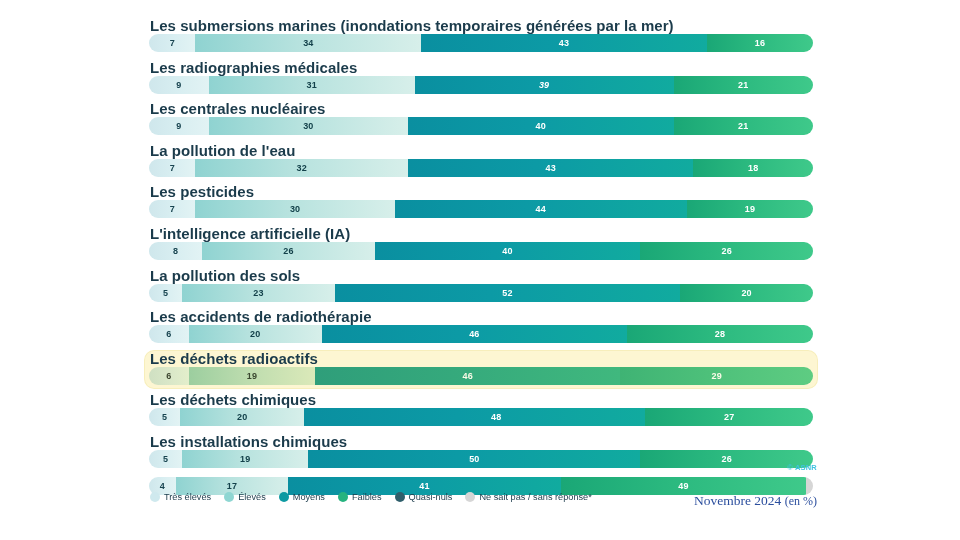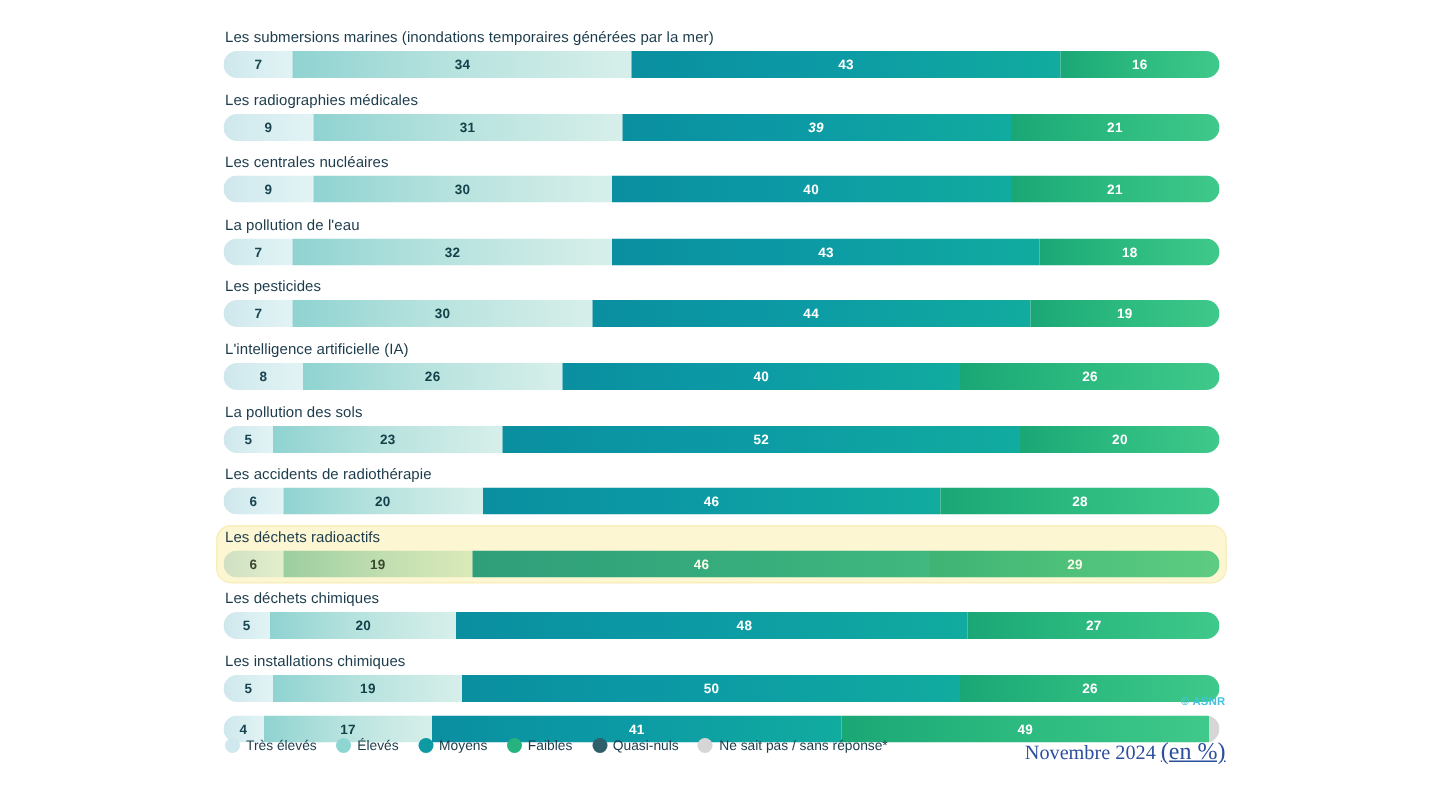--- a/index.html
+++ b/index.html
@@ -34,27 +34,27 @@
     margin-bottom: 4.6px;
     padding: 1px 4px 3px 4px;
     border-radius: 9px;
   }
   .row.highlight {
     background: #fdf6d2;
     box-shadow: 0 0 0 1px #f7eebb;
   }
 
   .row-label {
-    font-size: 10px;
+    font-size: 15px;
     color: #1b3b4b;
     letter-spacing: 0.05px;
     line-height: 13px;
     margin: 0 0 2px 1px;
     white-space: nowrap;
-    font-weight: 400;
+    font-weight: 700;
   }
 
   .bar {
     position: relative;
     height: 18px;
     width: 664px;
     border-radius: 9px;
     overflow: visible;
     display: flex;
     align-items: stretch;
@@ -140,21 +140,21 @@
 
   .date-note {
     position: absolute;
     right: 143px;
     top: 1px;
     font-family: "Liberation Serif", serif;
     font-size: 13.5px;
     color: #2c4f9e;
     white-space: nowrap;
   }
-  .date-note .paren { font-size: 16px; text-decoration: underline; }
+  .date-note .paren { font-size: 12px; }
 </style>
 </head>
 <body>
 
 <div id="chart-root">
 
   <div class="rows-area">
       <div class="row">
         <div class="row-label">Les submersions marines (inondations temporaires générées par la mer)</div>
         <div class="bar">

